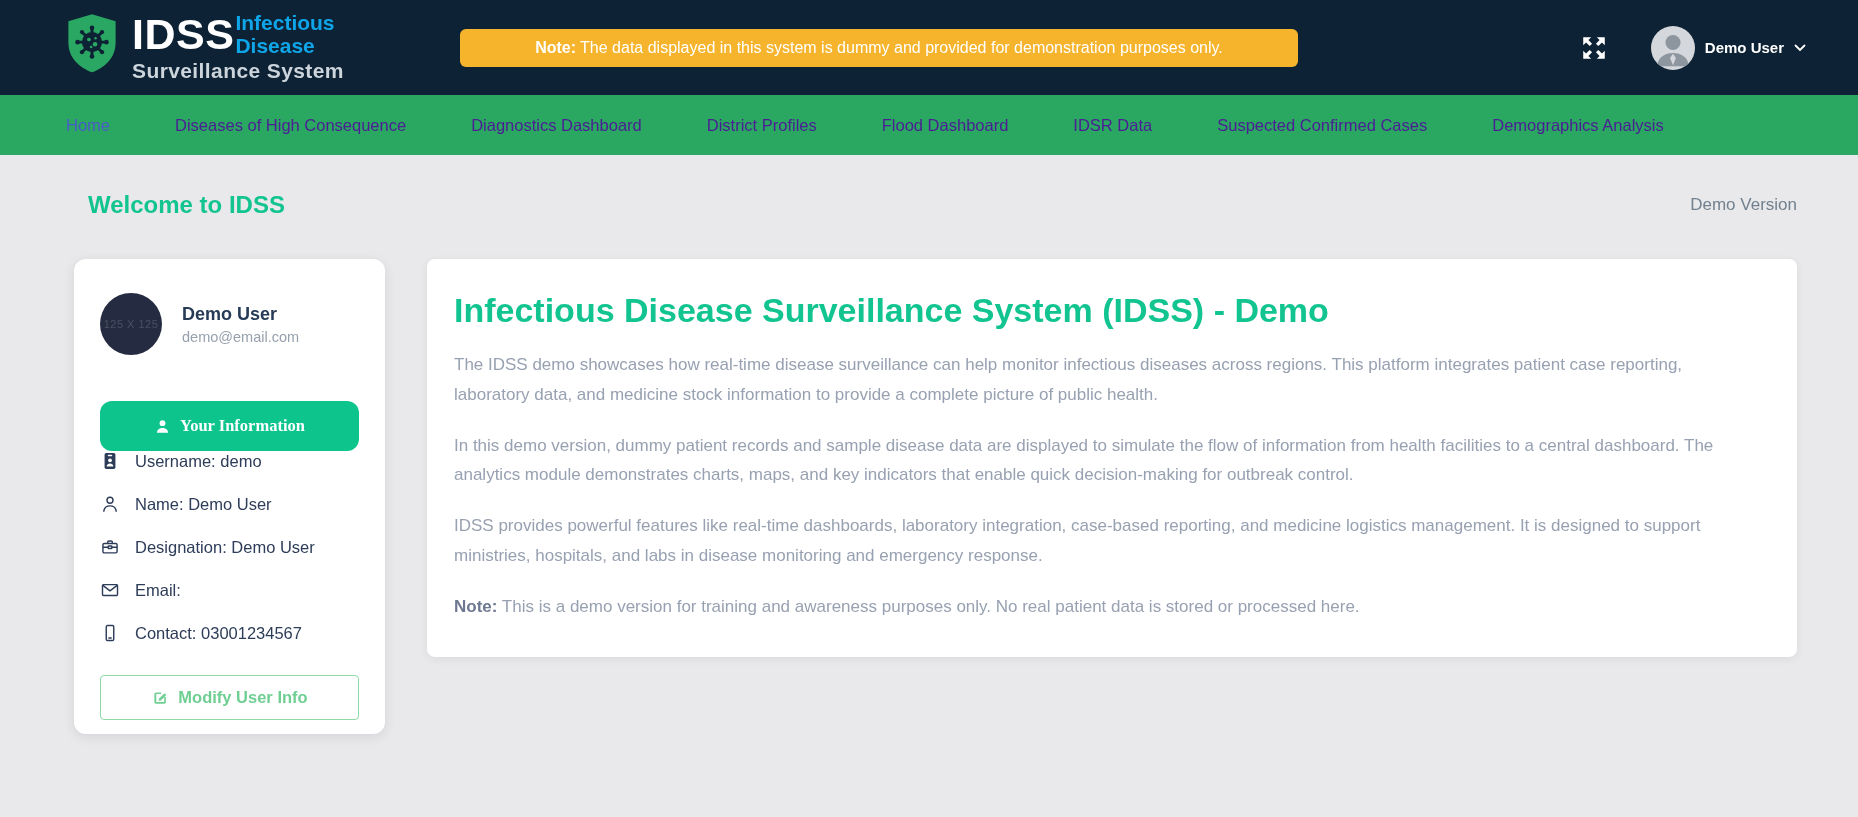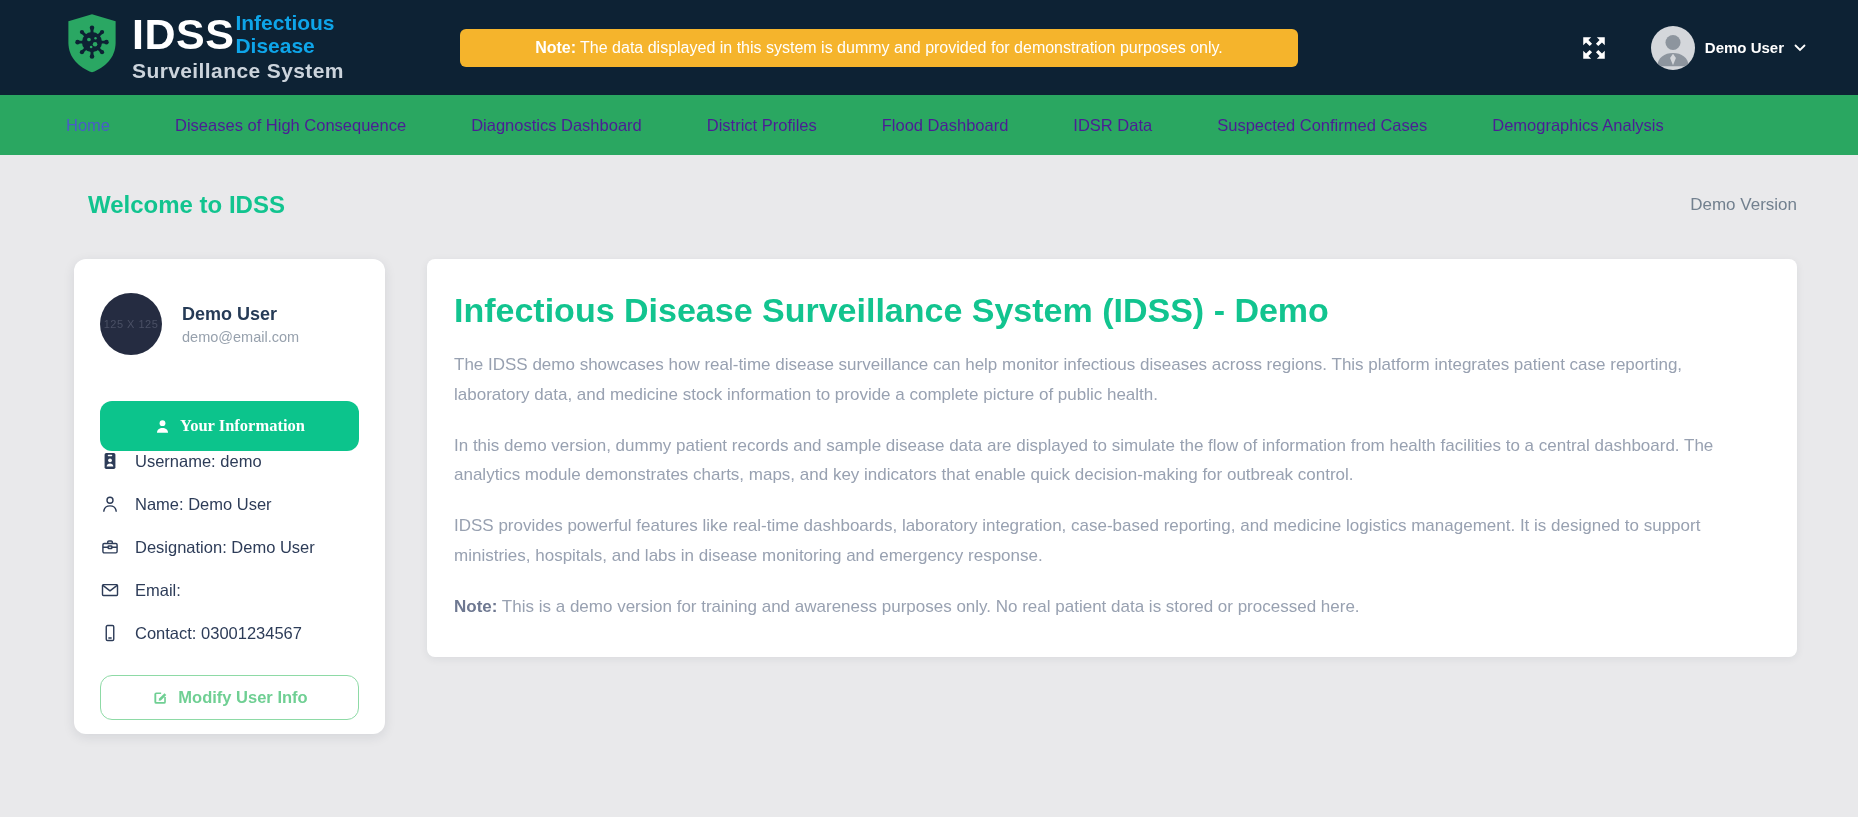--- a/index.html
+++ b/index.html
@@ -75,21 +75,21 @@
     display: flex; align-items: center; justify-content: center; gap: 9px;
     cursor: pointer; font-family: Liberation Serif, serif;
   }
 
   .details { display: flex; flex-direction: column; gap: 23px; }
   .detail-row { display: flex; align-items: center; gap: 15px; color: #2d3c58; font-size: 16.5px; }
   .detail-row svg { flex: 0 0 auto; }
 
   .modify-btn {
     margin-top: 32px; width: 100%; height: 45px;
-    background: #ffffff; border: 1px solid #8edaa6; border-radius: 12px;
+    background: #ffffff; border: 1px solid #8edaa6; border-radius: 4px;
     color: #6fcf93; font-size: 16.5px; font-weight: 600;
     display: flex; align-items: center; justify-content: center; gap: 9px;
     cursor: pointer; font-family: inherit;
   }
 
   .main-card {
     flex: 1; background: #ffffff; border-radius: 8px;
     box-shadow: 0 2px 8px rgba(30,40,60,0.07);
     padding: 26px 52px 32px 27px;
   }

